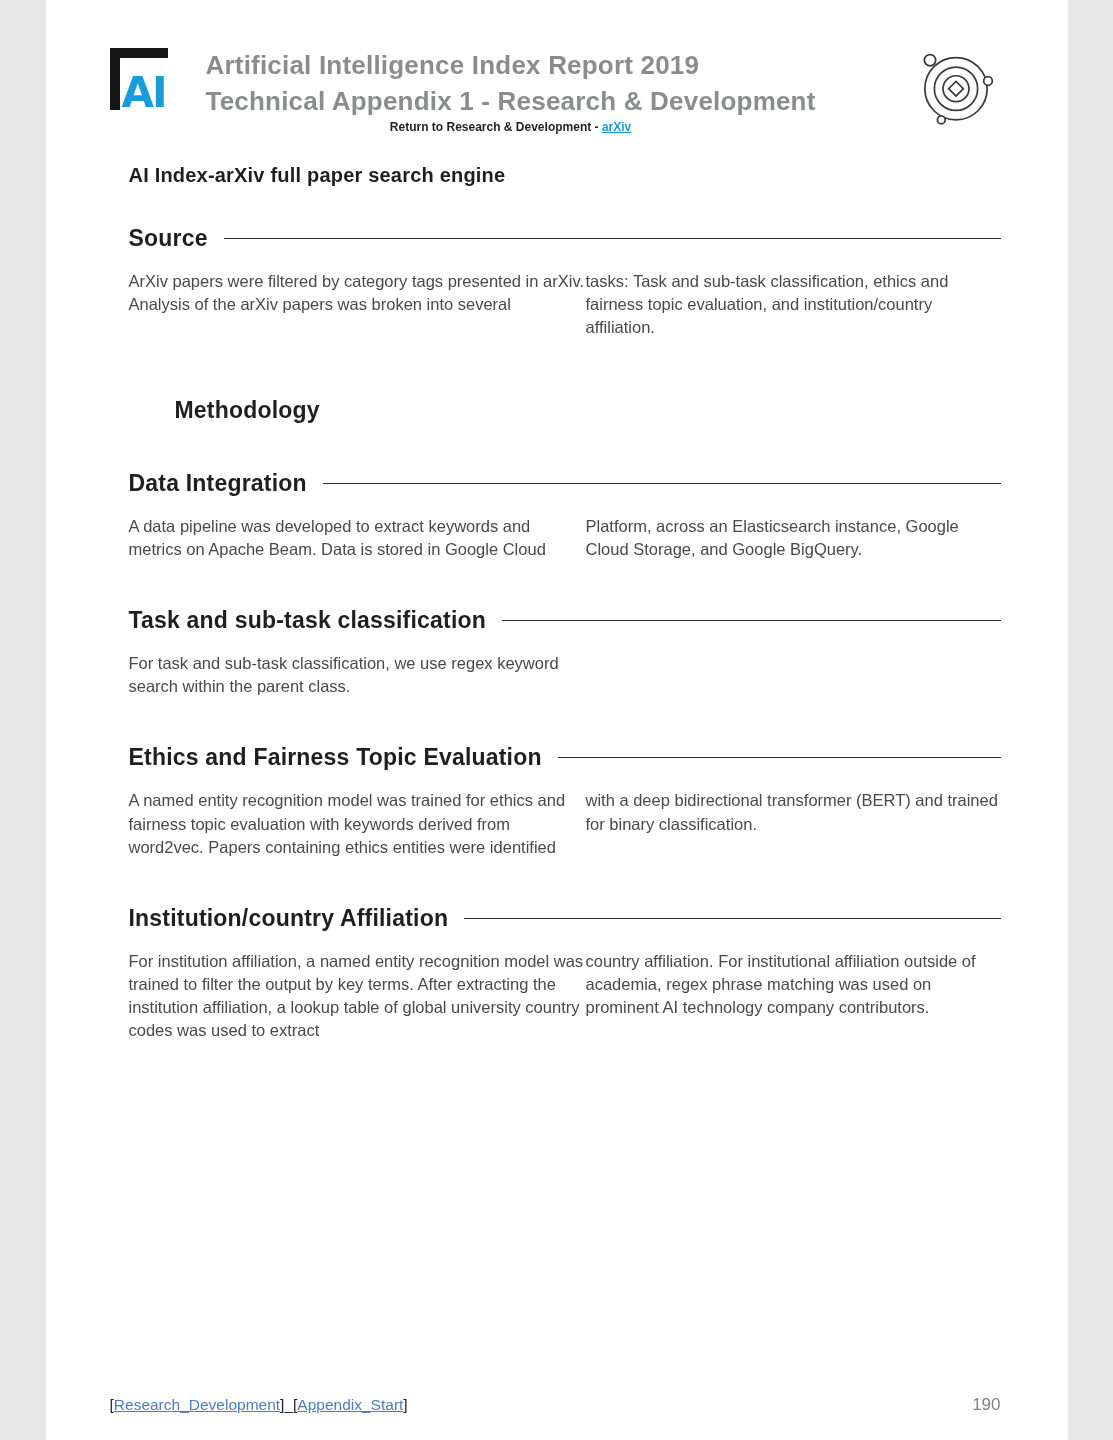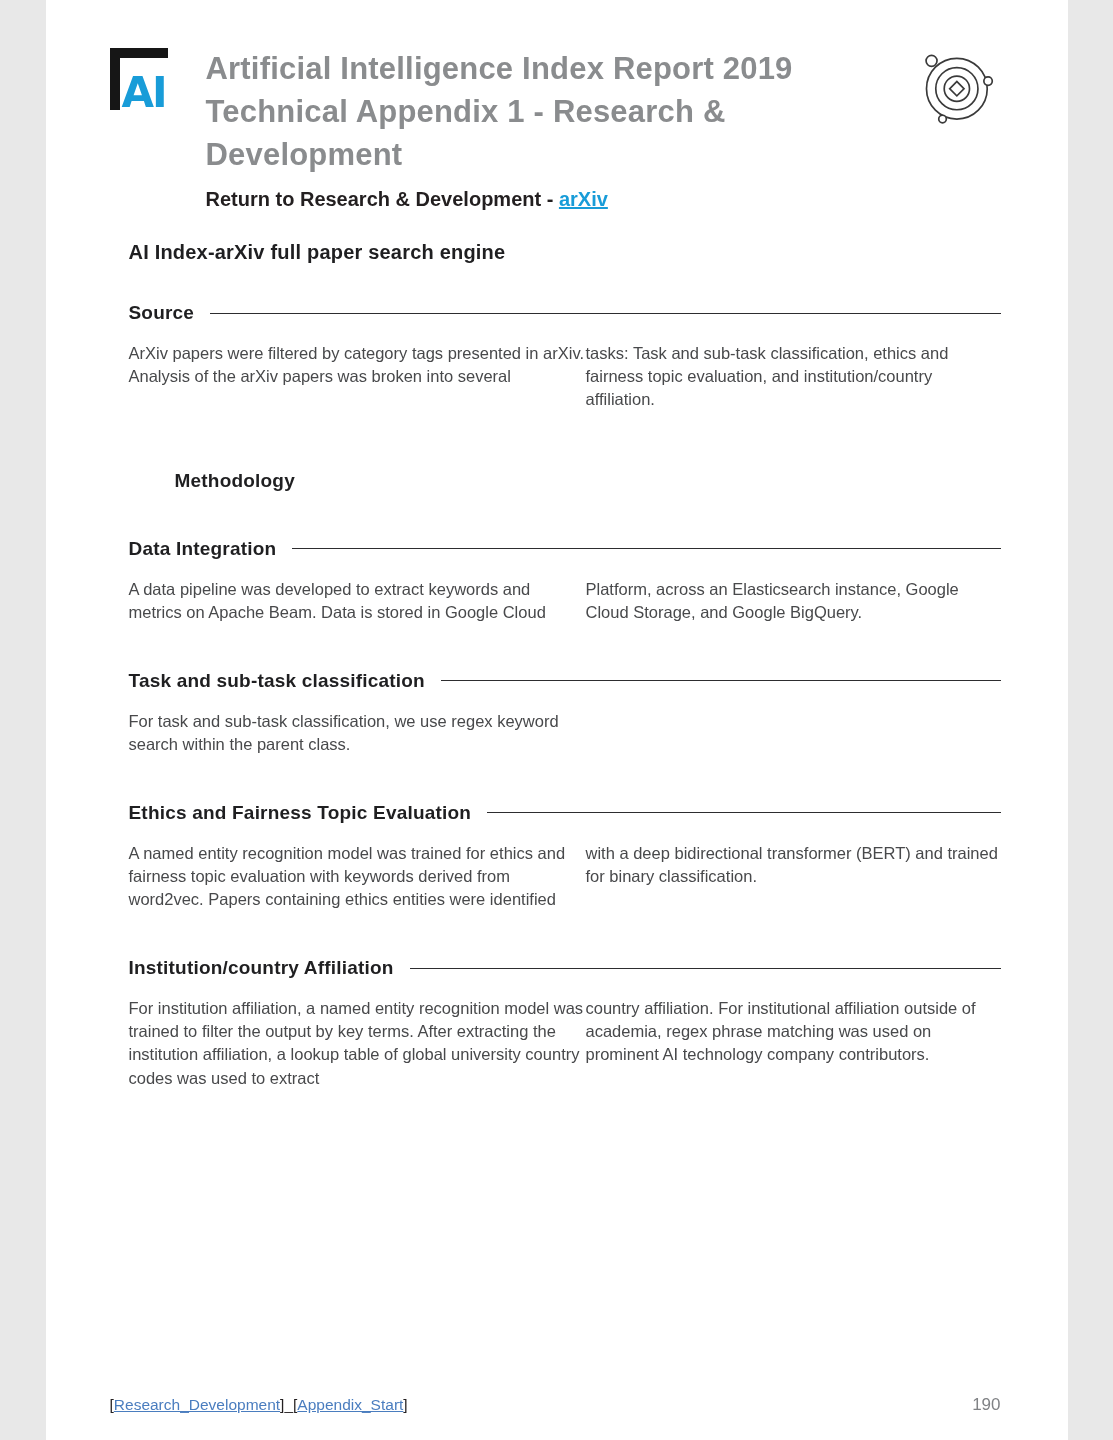--- a/index.html
+++ b/index.html
@@ -33,31 +33,31 @@
   }
   .logo-ai {
     position: absolute; left: 12px; top: 20px;
     font-size: 42px; font-weight: 800;
     letter-spacing: -2px;
     color: #189cd8;
     font-family: "DejaVu Sans", sans-serif;
   }
   .header-text { margin-left: 22px; padding-top: 2px; }
   .header-title {
-    font-size: 31px;
+    font-size: 26px;
     font-weight: 700;
     color: #8a8c8e;
     line-height: 1.38;
     letter-spacing: 0.2px;
   }
   .return-line {
-    margin-top: 12px;
-    font-size: 20px;
+    font-size: 12px;
     font-weight: 700;
     color: #231f20;
+    text-align: center;
   }
   .return-line a {
     color: #189cd8;
     text-decoration: underline;
     font-weight: 700;
   }
   .orbit { margin-left: auto; width: 90px; height: 90px; margin-top: -4px; }
   .orbit svg { width: 100%; height: 100%; }
 
   
@@ -68,21 +68,21 @@
     color: #1f1f21;
     letter-spacing: 0.2px;
   }
 
   
   .doc-section { margin-top: 46px; }
   .doc-section.first { margin-top: 38px; }
   .doc-section.methodology { margin-top: 58px; margin-left: 46px; }
   .heading-row { display: flex; align-items: center; }
   .heading-row h2 {
-    font-size: 19px;
+    font-size: 23px;
     font-weight: 700;
     color: #1f1f21;
     white-space: nowrap;
     letter-spacing: 0.2px;
   }
   .rule {
     flex: 1;
     border-top: 1px solid #2d2d2f;
     margin-left: 16px;
     height: 0;

